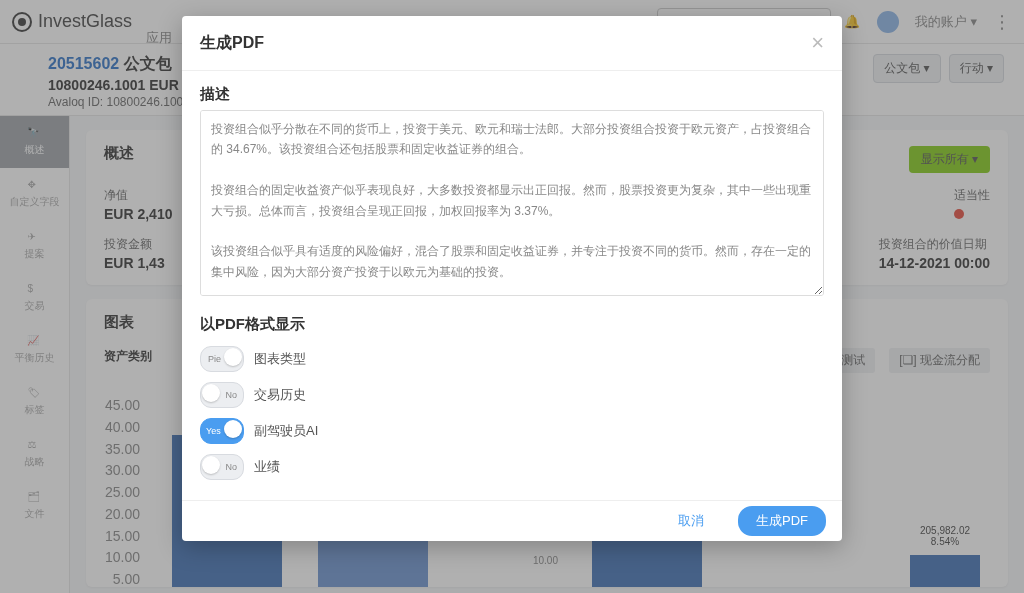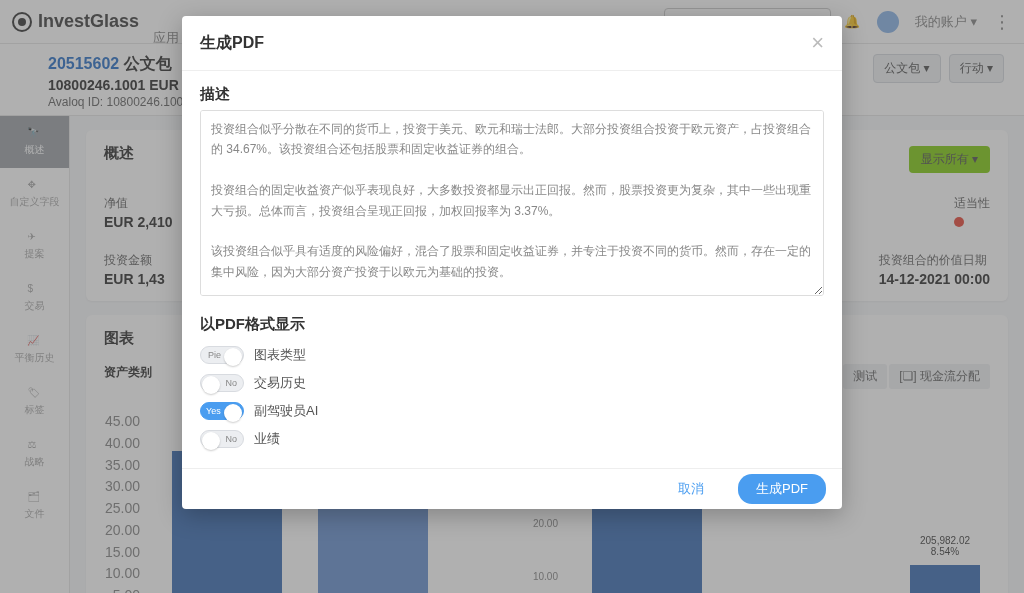--- a/index.html
+++ b/index.html
@@ -1,20 +1,20 @@
 <!DOCTYPE html>
 <html><head>
 <meta charset="utf-8">
 <style>
   * { box-sizing: border-box; margin: 0; padding: 0; }
   body { font-family: -apple-system, "Helvetica Neue", Arial, sans-serif; background: #f6f7f9; width: 1024px; height: 593px; overflow: hidden; font-size: 13px; color: #333; position: relative; }
 
   
   .topbar { height: 44px; background: #fff; display: flex; align-items: center; padding: 0 12px; border-bottom: 1px solid #e5e5e5; gap: 14px; }
-  .logo { display: flex; align-items: center; gap: 6px; font-size: 18px; color: #444; font-weight: 700; }
+  .logo { display: flex; align-items: center; gap: 6px; font-size: 18px; color: #444; font-weight: 400; }
   .logo-icon { width: 20px; height: 20px; border: 2px solid #3a3a3a; border-radius: 50%; position: relative; }
   .logo-icon::after { content: ''; position: absolute; width: 8px; height: 8px; background: #3a3a3a; border-radius: 50%; top: 4px; left: 4px; }
   .nav { display: flex; gap: 18px; color: #888; font-size: 13px; white-space: nowrap; }
   .nav span { cursor: pointer; margin-top: 32px; }
   .search { flex: 1; max-width: 200px; }
   .search input { width: 100%; height: 28px; border: 1px solid #ccc; border-radius: 4px; padding: 0 8px 0 28px; background: #fff; font-size: 12px; }
   .search { position: relative; }
   .search::before { content: ''; position: absolute; left: 8px; top: 8px; width: 10px; height: 10px; border: 1.5px solid #888; border-radius: 50%; }
   .top-right { display: flex; align-items: center; gap: 16px; margin-left: auto; color: #888; }
   .avatar { width: 22px; height: 22px; background: #8ab4e8; border-radius: 50%; }
@@ -37,50 +37,50 @@
   .side-icon { width: 14px; height: 14px; }
 
   .content { flex: 1; padding: 14px 16px; overflow: hidden; }
   .card { background: #fff; border-radius: 6px; padding: 14px 18px; margin-bottom: 14px; box-shadow: 0 1px 2px rgba(0,0,0,0.05); }
   .card h2 { font-size: 15px; font-weight: 700; margin-bottom: 12px; }
   .card .card-head { display: flex; align-items: center; }
   .card .card-head .grow { flex: 1; }
   .btn-gray { background: #84cc16; border: none; border-radius: 4px; padding: 5px 12px; font-size: 12px; color: #555; }
 
   .info-row { display: flex; gap: 80px; }
-  .info-col .label { font-size: 12px; color: #666; margin-top: 8px; }
+  .info-col .label { font-size: 12px; color: #666; }
   .info-col .val { font-size: 14px; font-weight: 700; margin-top: 2px; }
   .dot-red { width: 10px; height: 10px; background: #e74c3c; border-radius: 50%; display: inline-block; }
 
   .chart-tabs { display: flex; gap: 24px; font-size: 12px; color: #999; margin-top: 4px; margin-bottom: 24px; }
-  .chart-tabs .right-tabs { margin-left: auto; display: flex; gap: 2px; }
+  .chart-tabs .right-tabs { margin-left: auto; display: flex; gap: 14px; }
   .tab-pill { background: #eef0f2; padding: 4px 10px; border-radius: 3px; font-size: 12px; color: #666; }
 
   .chart-area { position: relative; height: 190px; }
   .y-ticks { position: absolute; left: 0; top: 0; bottom: 0; width: 40px; display: flex; flex-direction: column; justify-content: space-between; font-size: 14px; color: #888; text-align: right; padding-right: 4px; }
   .bars { position: absolute; left: 50px; right: 0; bottom: 0; top: 0; display: flex; align-items: flex-end; gap: 0; }
   .bar { width: 110px; background: #3e6fb5; margin: 0 18px; }
   .bar.light { background: #6a93cf; }
   .y-ticks2 { position: absolute; left: 418px; top: 0; bottom: 0; width: 40px; display: flex; flex-direction: column; justify-content: space-between; font-size: 10px; color: #888; text-align: right; padding-right: 4px; }
-  .little-bar { position: absolute; right: 10px; bottom: 0; width: 70px; height: 38px; background: #3e6fb5; text-decoration: underline; }
+  .little-bar { position: absolute; right: 10px; bottom: 0; width: 70px; height: 32px; background: #3e6fb5; text-decoration: underline; }
   .little-bar .lbl { position: absolute; top: -30px; width: 100%; text-align: center; font-size: 10px; color: #444; }
 
   
   .backdrop { position: absolute; inset: 0; background: rgba(80,80,80,0.45); display: flex; justify-content: center; align-items: flex-start; padding-top: 16px; }
   .modal { width: 660px; background: #fff; border-radius: 4px; box-shadow: 0 6px 24px rgba(0,0,0,0.25); }
   .modal-head { padding: 14px 18px; border-bottom: 1px solid #eee; display: flex; align-items: center; }
   .modal-head h3 { font-size: 16px; font-weight: 700; }
   .modal-close { margin-left: auto; font-size: 22px; color: #bbb; cursor: pointer; }
   .modal-body { padding: 14px 18px 10px; }
   .modal-body h4 { font-size: 15px; font-weight: 700; margin-bottom: 6px; }
   .desc-box { width: 100%; height: 186px; border: 1px solid #ddd; border-radius: 3px; padding: 8px 10px; font-size: 12px; color: #888; resize: both; line-height: 1.7; overflow: auto; font-family: inherit; }
   .pdf-opts { margin-top: 16px; }
   .pdf-opts h4 { margin-bottom: 12px; }
   .opt-row { display: flex; align-items: center; gap: 10px; margin-bottom: 10px; font-size: 13px; color: #555; }
-  .switch { width: 44px; height: 18px; border-radius: 11px; background: #eceef1; position: relative; border: 1px solid #d8dbe0; cursor: pointer; font-size: 10px; color: #888; display: flex; align-items: center; }
+  .switch { width: 44px; height: 26px; border-radius: 11px; background: #eceef1; position: relative; border: 1px solid #d8dbe0; cursor: pointer; font-size: 10px; color: #888; display: flex; align-items: center; }
   .switch .knob { width: 18px; height: 18px; background: #fff; border-radius: 50%; position: absolute; top: 1px; box-shadow: 0 1px 2px rgba(0,0,0,0.2); }
   .switch .txt { position: absolute; font-size: 9px; }
   .switch.off .knob { left: 1px; }
   .switch.off .txt { right: 6px; }
   .switch.on { background: #4a9df0; border-color: #4a9df0; color: #fff; }
   .switch.on .knob { right: 1px; }
   .switch.on .txt { left: 5px; color: #fff; }
   .switch.pie.off .knob { right: 1px; left: auto; }
   .switch.pie.off .txt { left: 7px; right: auto; }
   .modal-foot { border-top: 1px solid #eee; padding: 5px 16px; display: flex; justify-content: flex-end; gap: 24px; }

